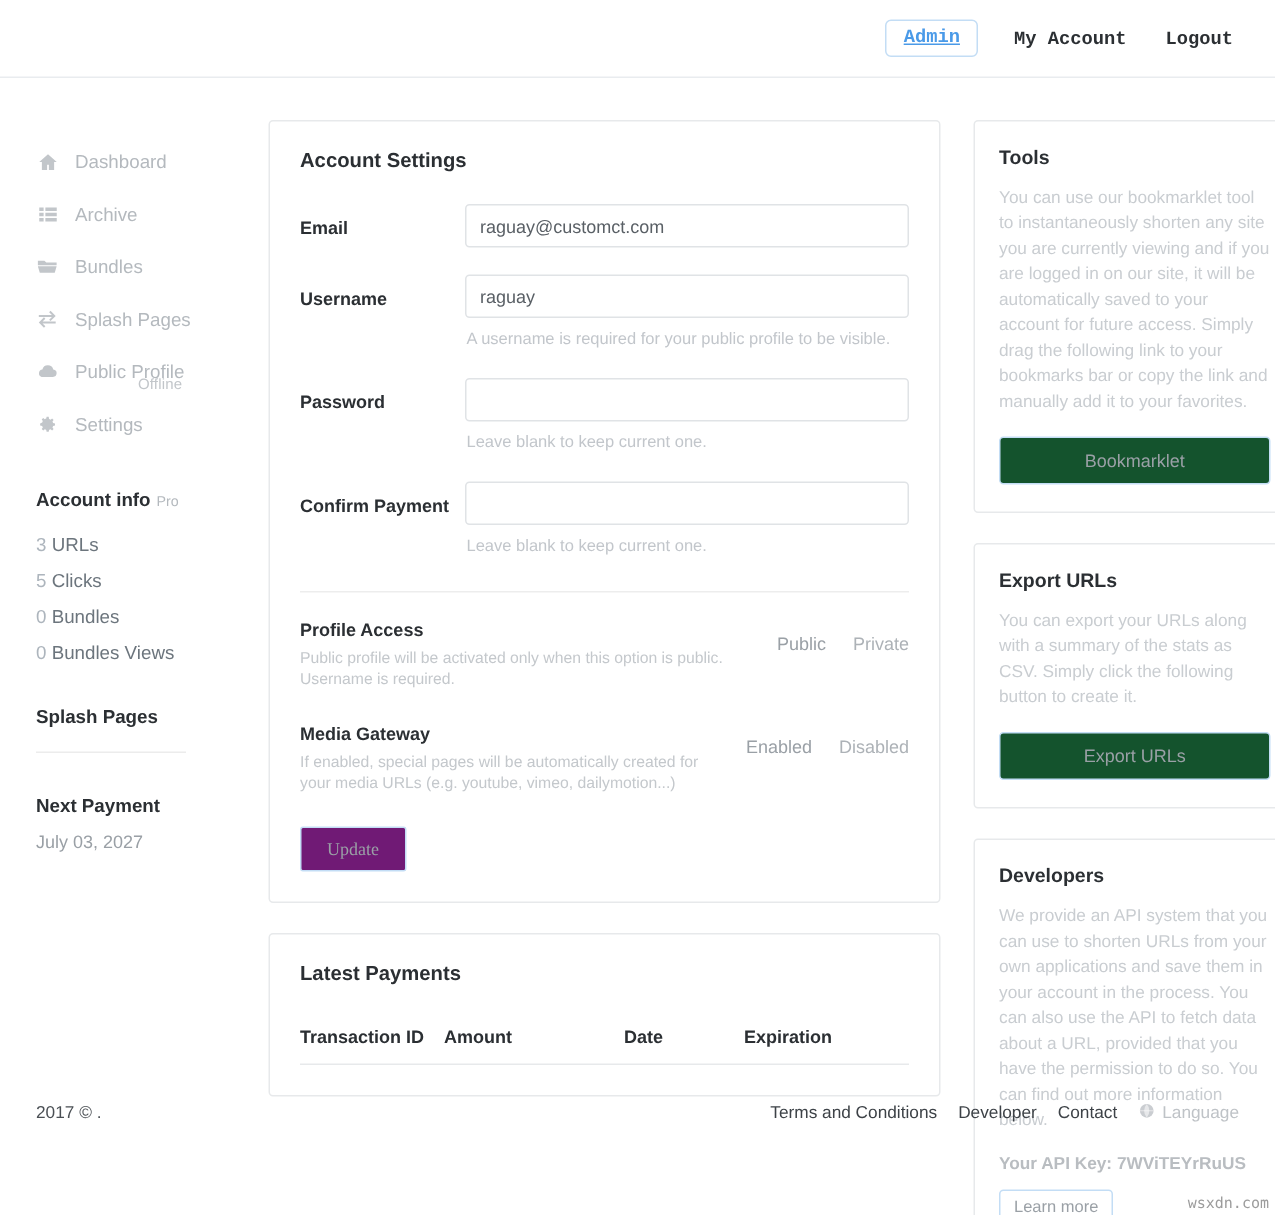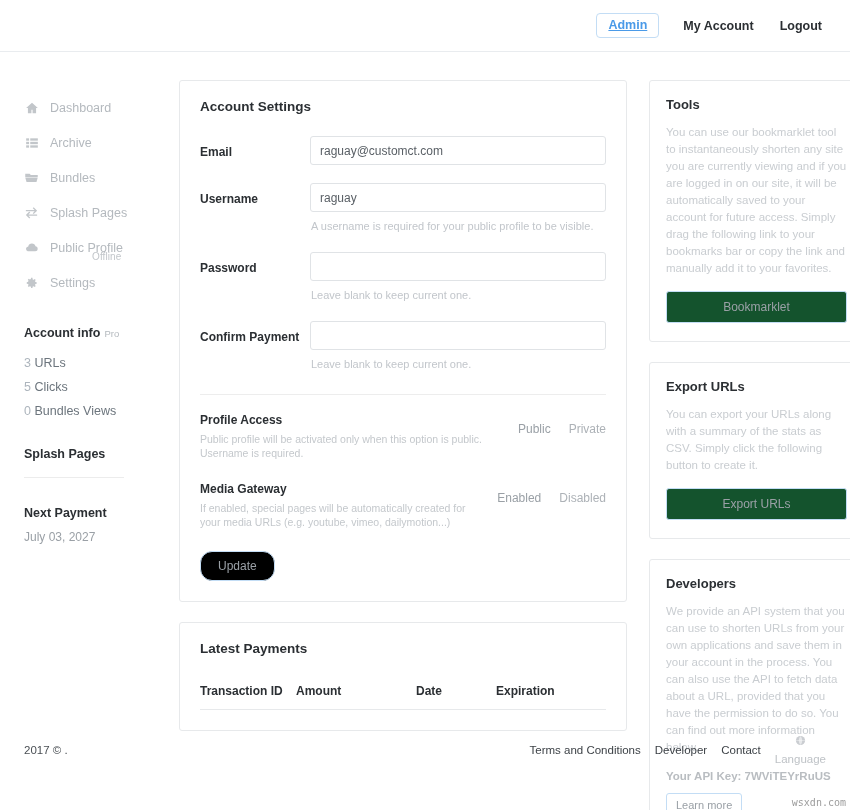--- a/index.html
+++ b/index.html
@@ -14,21 +14,21 @@
   
   .topbar {
     height: 52px;
     border-bottom: 1px solid #e9ecef;
     display: flex;
     align-items: center;
     justify-content: flex-end;
     padding-right: 26px;
     background: #fff;
   }
-  .topbar-nav { display: flex; align-items: center; gap: 22px; }
+  .topbar-nav { display: flex; align-items: center; gap: 22px; font-family: Liberation Mono, monospace; }
   .btn-admin {
     color: #4a9ae8;
     border: 1px solid #c3ddf5;
     border-radius: 4px;
     padding: 5px 11px 6px;
     font-size: 12.5px;
     font-weight: bold;
     background: #fff;
     line-height: 1;
   }
@@ -186,26 +186,26 @@
   .choice {
     font-size: 12px;
     color: #adb2b7;
     cursor: pointer;
   }
   .choice.on { color: #9aa0a6; }
 
   .btn-outline {
     display: inline-block;
     border: 1px solid #c3ddf5;
-    border-radius: 12px;
-    background: #000000;
+    border-radius: 2px;
+    background: #701a75;
     color: #9aa0a6;
     font-size: 12px;
     padding: 8px 17px;
-    font-family: Liberation Sans, sans-serif;
+    font-family: Liberation Serif, serif;
     line-height: 1;
     cursor: pointer;
   }
 
   .card-gap { height: 20px; }
 
   
   .pay-table { width: 100%; border-collapse: collapse; margin-top: 4px; }
   .pay-table th {
     text-align: left;
@@ -285,21 +285,20 @@
   .foot-links { display: flex; align-items: center; gap: 14px; }
   .foot-link {
     font-size: 11.5px;
     color: #3d4247;
     text-decoration: none;
   }
   .foot-lang {
     display: flex; align-items: center; gap: 5px;
     font-size: 11.5px; color: #bfc3c7;
     text-decoration: none;
-    flex-direction: column;
   }
   .foot-lang svg { fill: #cacdd1; }
 
   .watermark {
     position: absolute;
     right: 4px; bottom: 2px;
     font-family: "DejaVu Sans Mono", monospace;
     font-size: 10px;
     color: #9c9c9c;
   }
@@ -388,20 +387,24 @@
         <span>Account info</span>
         <span class="pro">Pro</span>
       </div>
       <div class="sb-stat">
         <span class="num">3</span>
         <span>URLs</span>
       </div>
       <div class="sb-stat">
         <span class="num">5</span>
         <span>Clicks</span>
+      </div>
+      <div class="sb-stat">
+        <span class="num">0</span>
+        <span>Bundles</span>
       </div>
       <div class="sb-stat">
         <span class="num">0</span>
         <span>Bundles Views</span>
       </div>
 
       <div class="sb-title2">Splash Pages</div>
       <div class="sb-rule"></div>
       <div class="sb-title3">Next Payment</div>
       <div class="sb-date">July 03, 2027</div>

